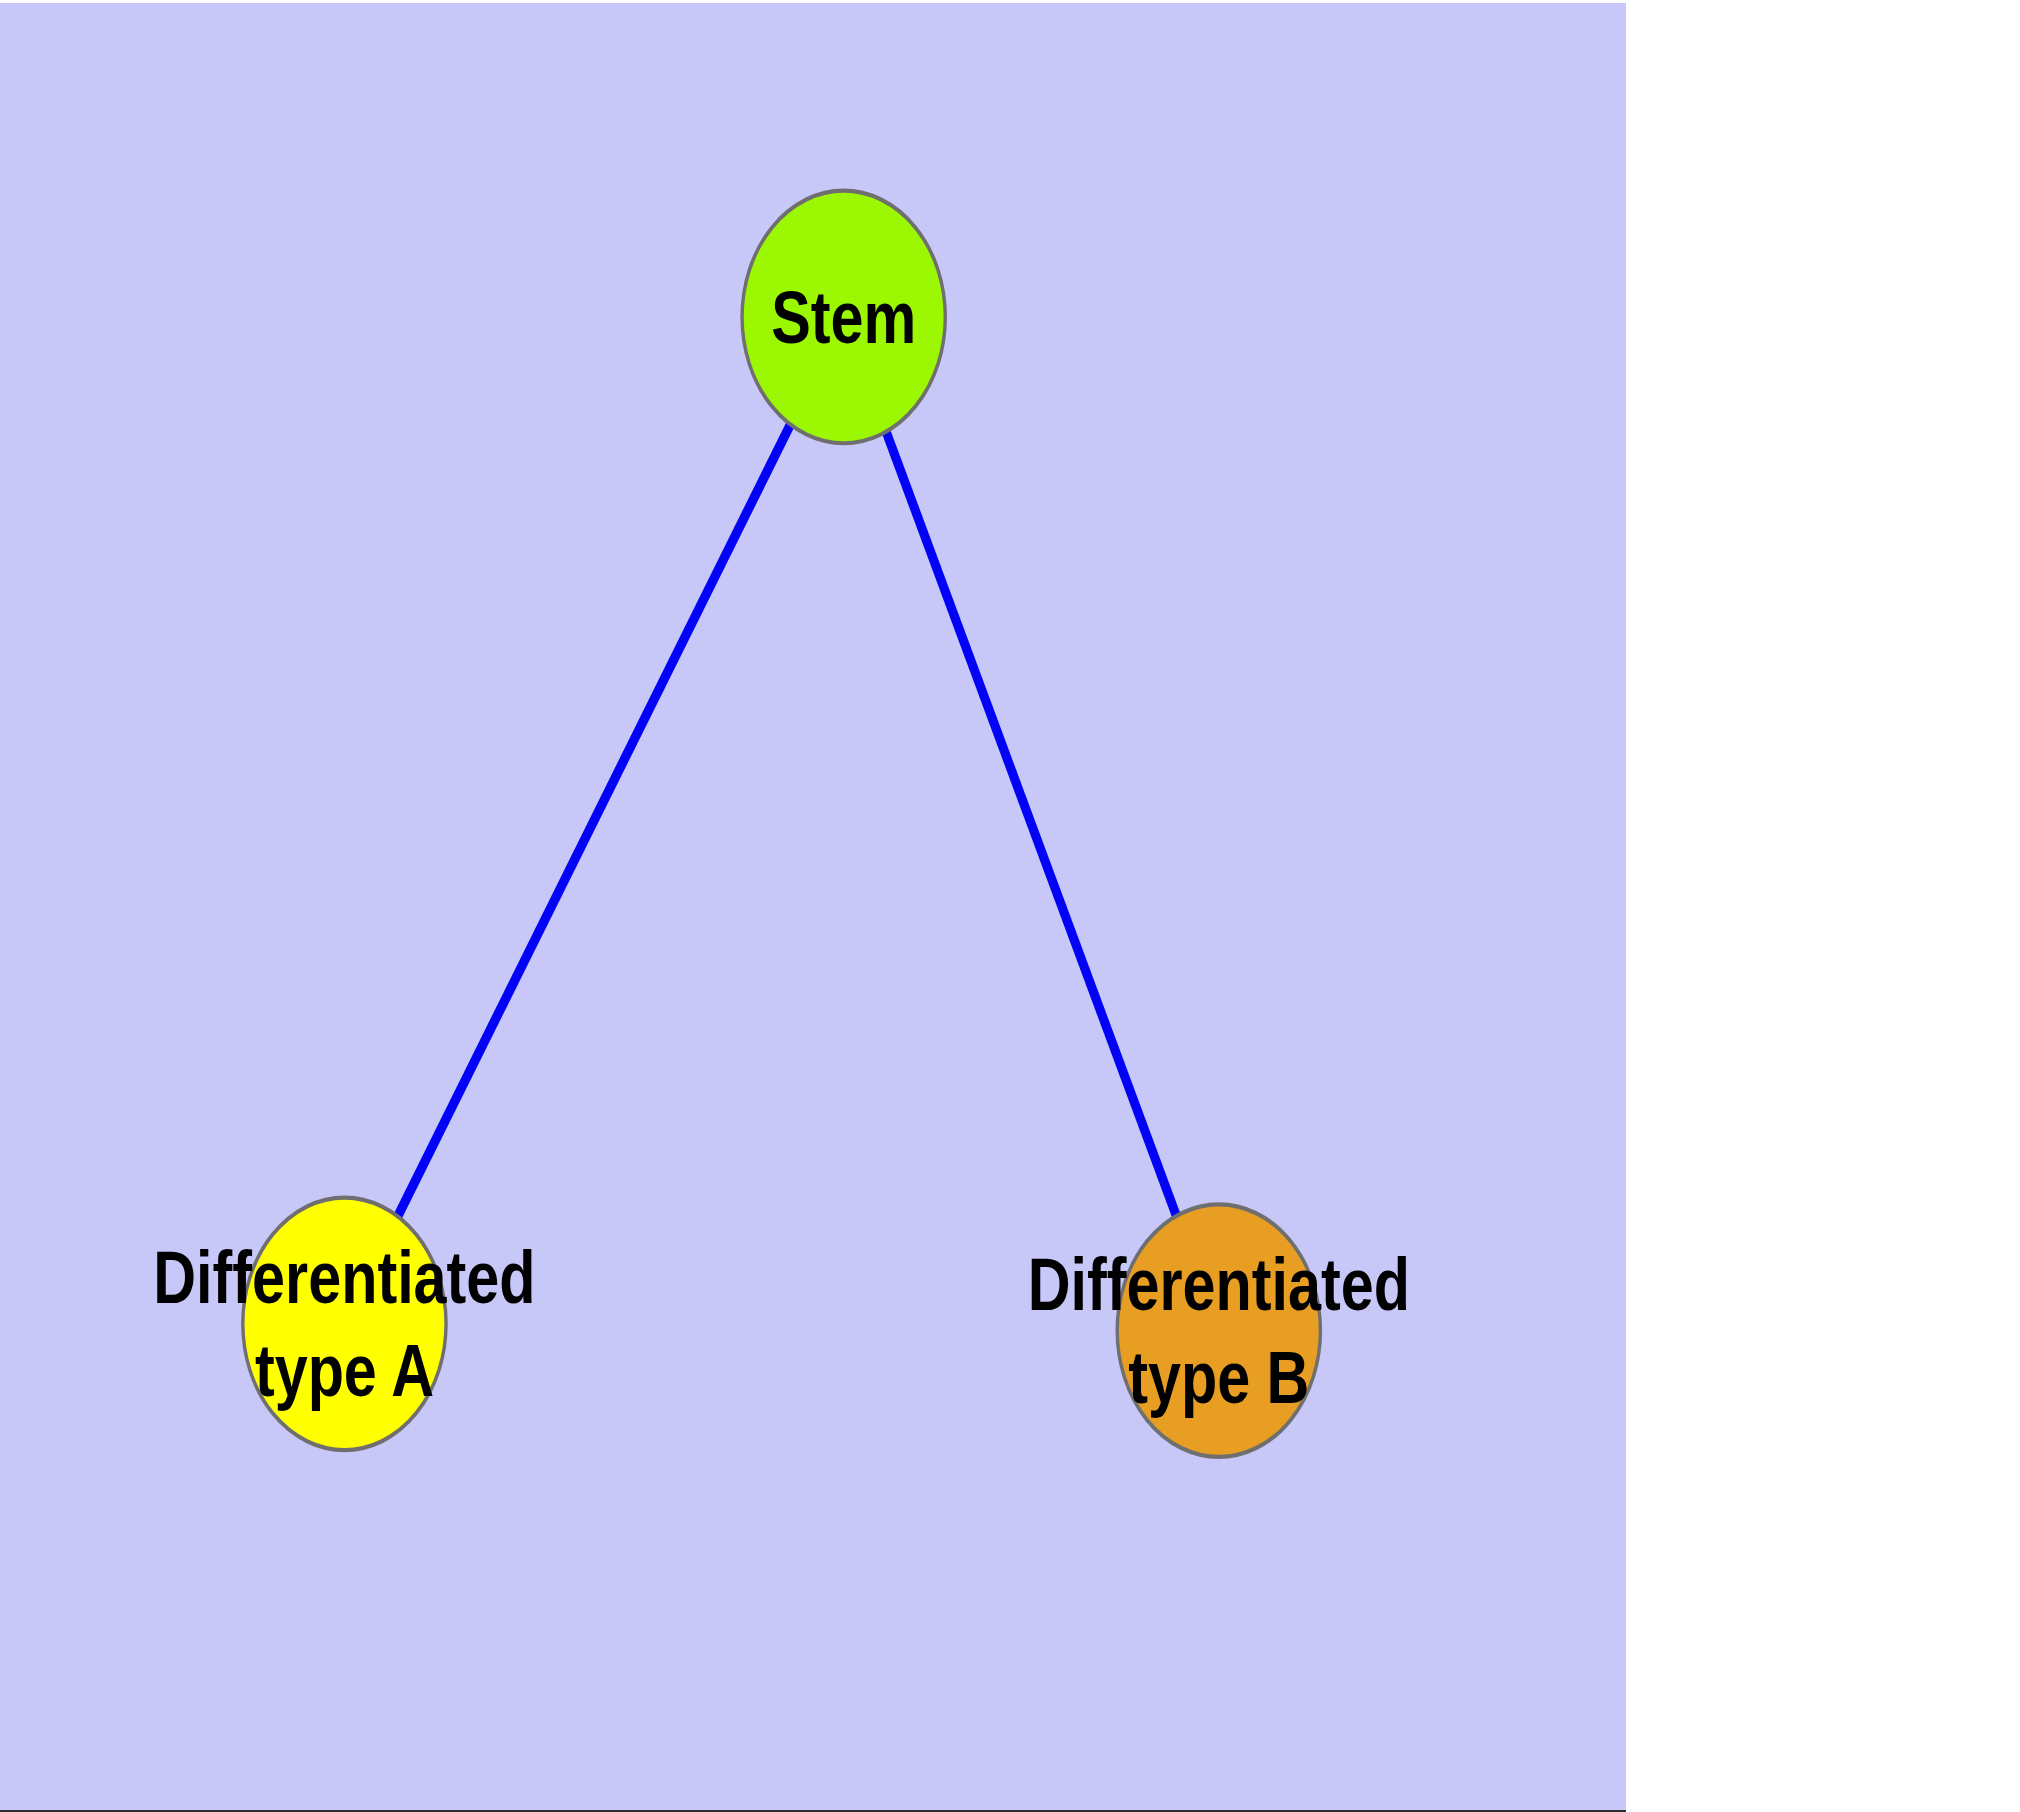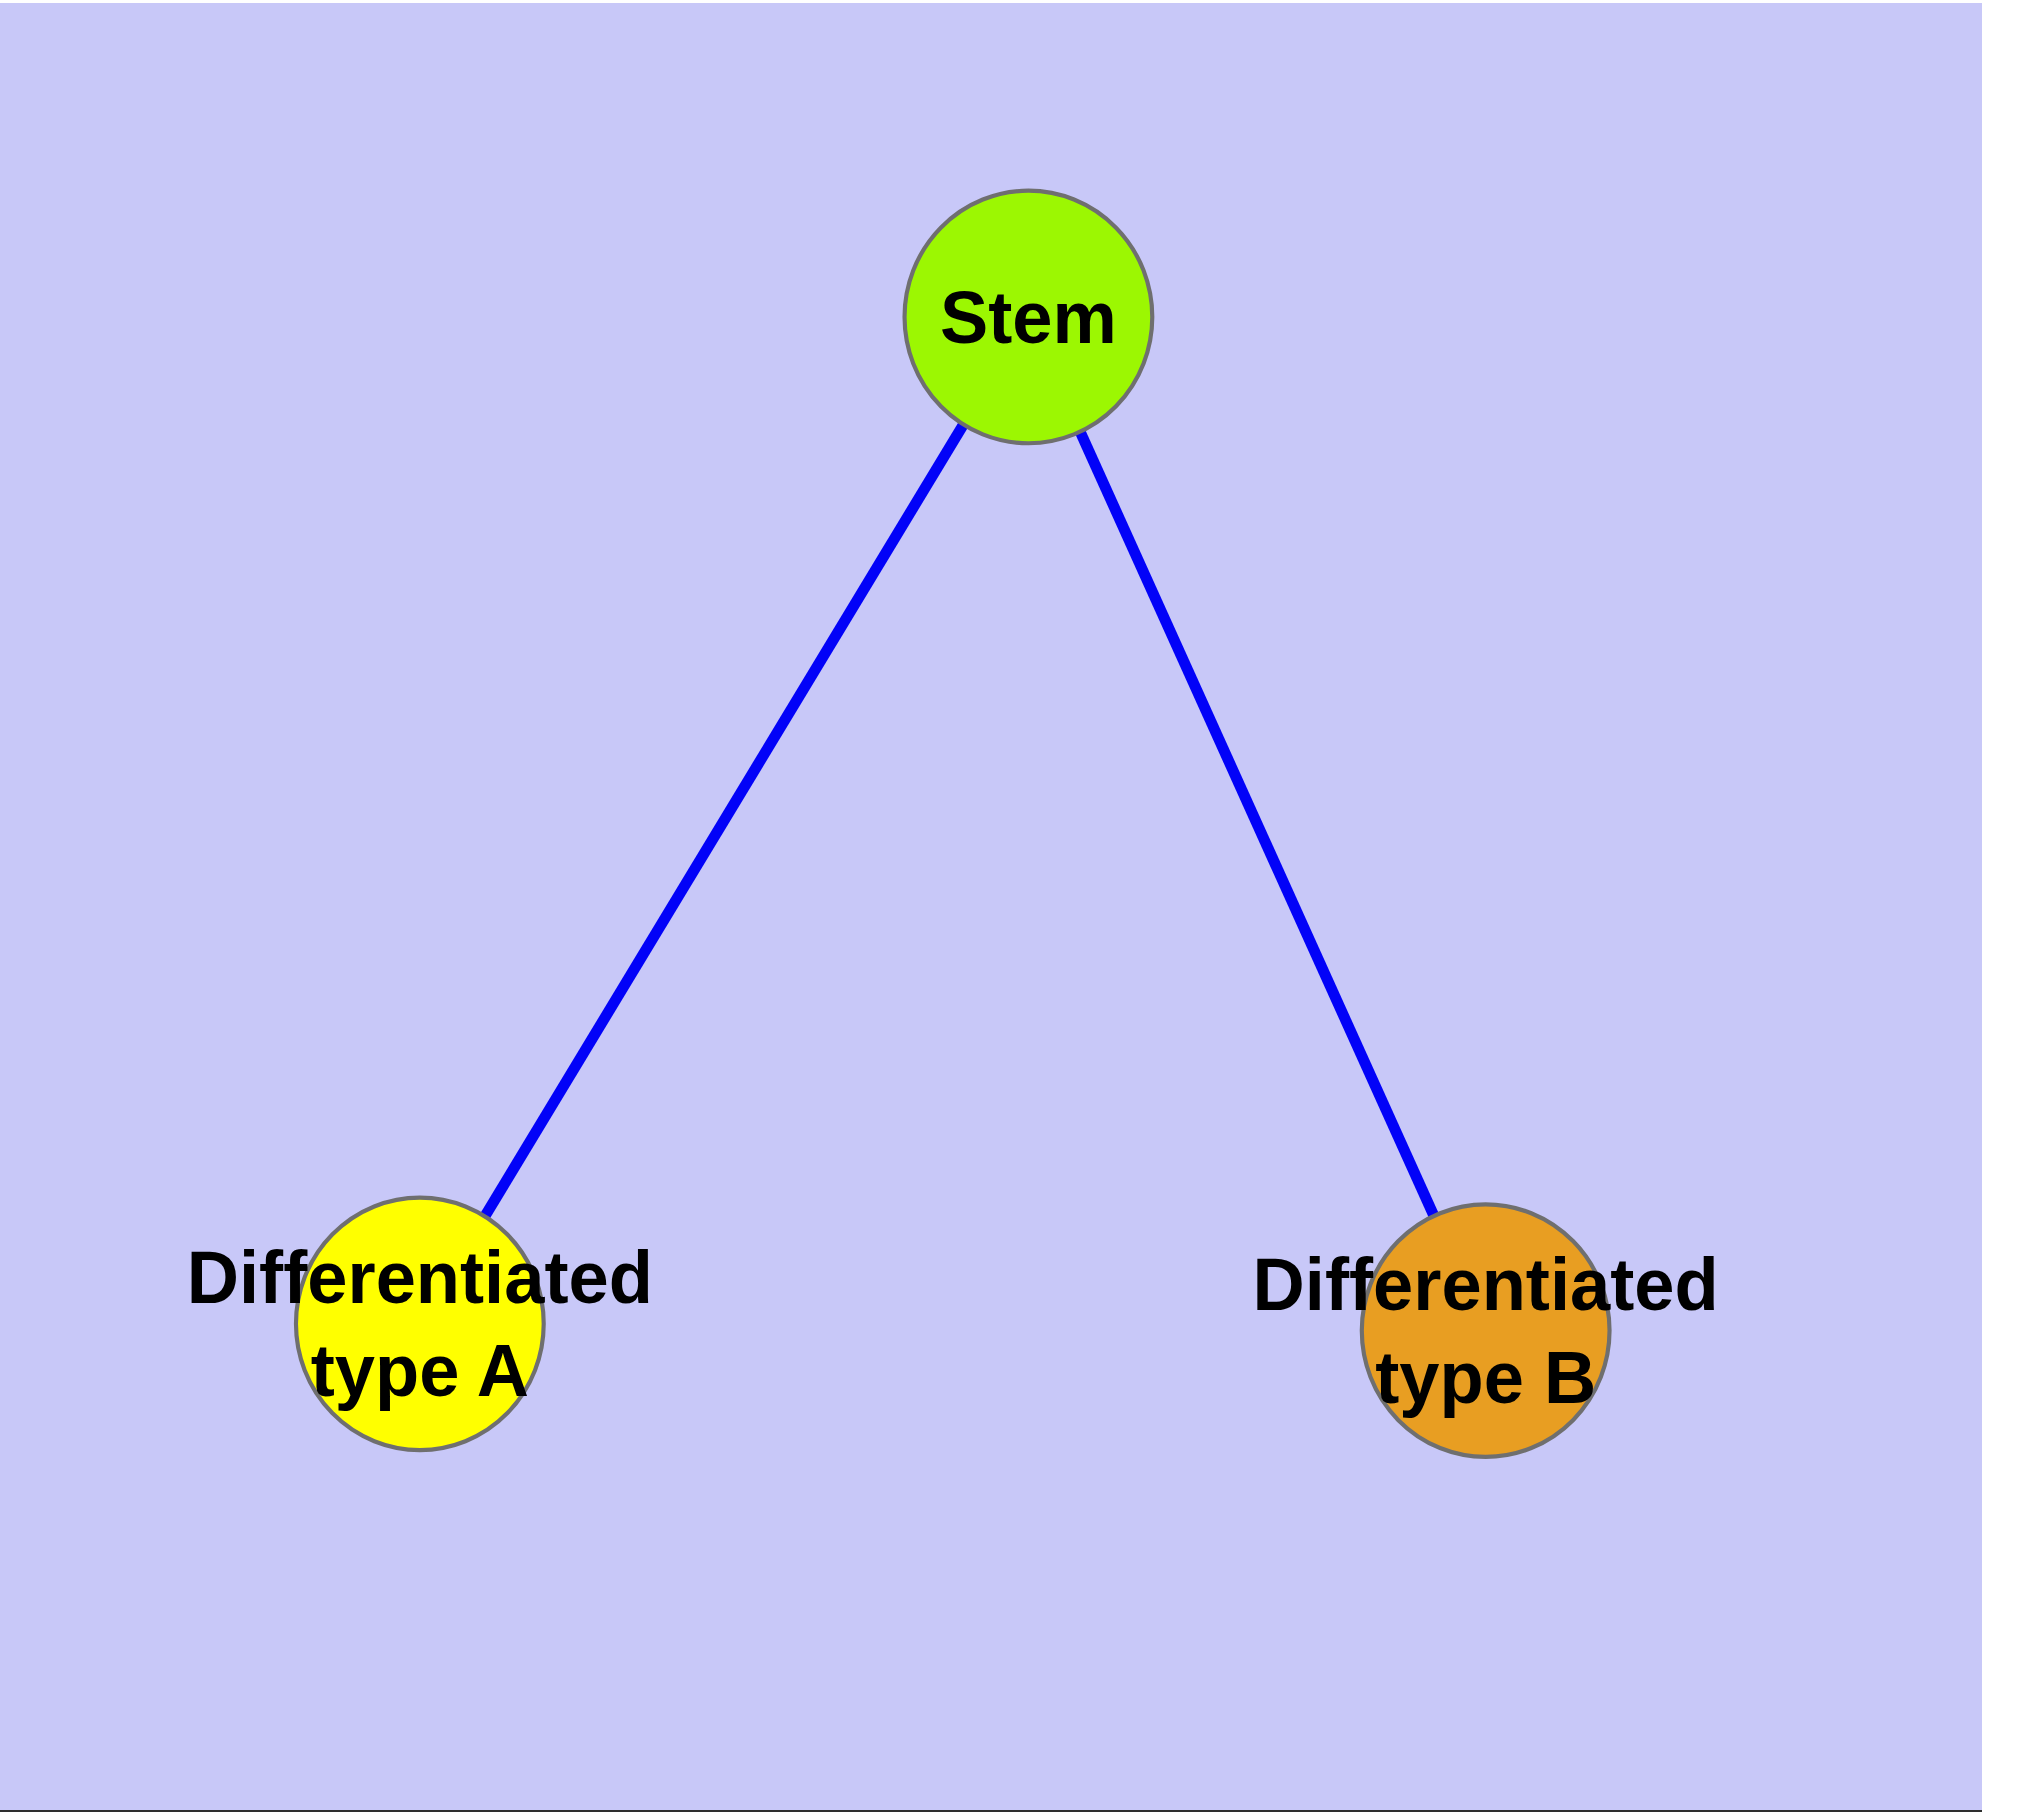--- a/index.html
+++ b/index.html
@@ -3,21 +3,21 @@
 <meta charset="utf-8">
 <style>
   html, body {
     margin: 0;
     padding: 0;
     background: #ffffff;
     font-family: "Liberation Sans", sans-serif;
   }
   .stage {
     position: relative;
-    width: 1982px;
+    width: 1626px;
     height: 1812px;
     overflow: hidden;
     background: #c8c8f8; 
   }
   .top-strip {
     position: absolute;
     top: 0; left: 0;
     width: 100%;
     height: 3.4px;
     background: #ffffff;

